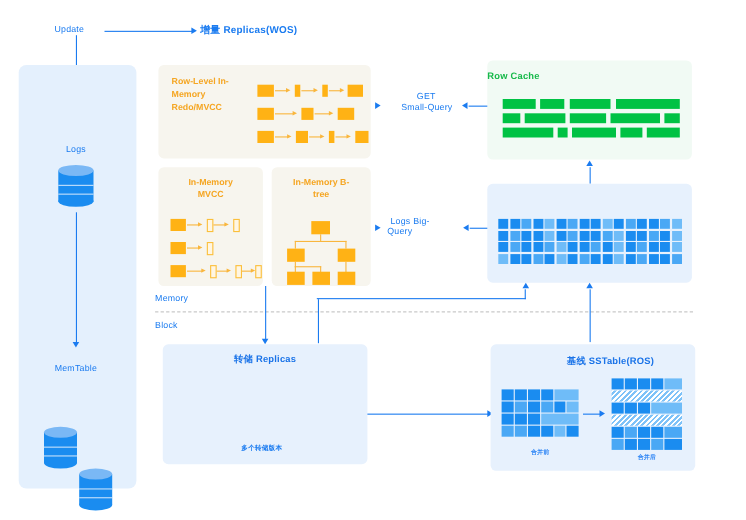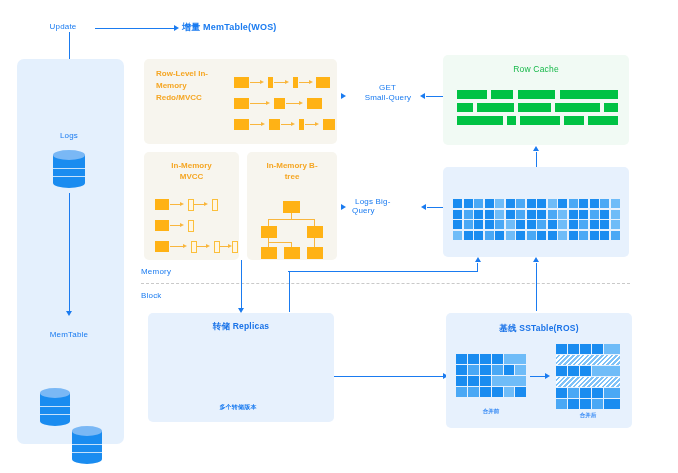--- a/index.html
+++ b/index.html
@@ -14,21 +14,21 @@
   .canvas{position:absolute;left:0;top:0;width:678px;height:473px;}
   .abs{position:absolute;}
 
   
   .lbl{
     color:#1a7bf0;font-size:8px;font-weight:normal;letter-spacing:.2px;
     line-height:11px;text-align:center;
   }
   .lbl-cn{color:#1a7bf0;font-size:9px;font-weight:bold;letter-spacing:.2px;}
   .title-blue{color:#1a73e8;font-size:8.5px;font-weight:bold;text-align:center;letter-spacing:.2px;}
-  .title-green{color:#17b94a;font-size:8.5px;font-weight:normal;text-align:center;letter-spacing:.2px;}
+  .title-green{color:#17b94a;font-size:8.5px;font-weight:bold;text-align:left;letter-spacing:.2px;}
   .orange-head{color:#f5a623;font-size:8px;font-weight:bold;line-height:12px;}
   .orange-title{color:#f5a623;font-size:8px;font-weight:bold;line-height:11px;text-align:center;}
   .tiny{color:#1a7bf0;font-size:6px;font-weight:bold;text-align:center;letter-spacing:.2px;}
   .micro{color:#2f86f5;font-size:5.5px;font-weight:bold;text-align:center;}
 
   
   .panel-blue{background:#e4f0fd;border-radius:7px;}
   .panel-cream{background:#f7f5ee;border-radius:5px;}
   .panel-mint{background:#f1faf4;border-radius:5px;}
   .panel-lightblue{background:#e7f1fd;border-radius:5px;}
@@ -70,21 +70,21 @@
   .cyl .rib{position:absolute;left:0;width:100%;height:1.4px;background:#e4f0fd;opacity:.85;}
 </style>
 </head>
 <body>
 
 <div class="canvas">
 
   <div class="abs lbl" style="left:38px;top:21px;width:50px;">Update</div>
   <div class="abs ln-h" style="left:95px;top:28px;width:80px;"></div>
   <div class="abs arw arw-r" style="left:174px;top:24.5px;"></div>
-  <div class="abs lbl-cn" style="left:182px;top:21px;white-space:nowrap;">增量 MemTable(WOS)</div>
+  <div class="abs lbl-cn" style="left:182px;top:21px;white-space:nowrap;">增量 Replicas(WOS)</div>
 
   <div class="abs ln-v" style="left:68.5px;top:32px;height:80px;"></div>
   <div class="abs arw arw-d" style="left:65.5px;top:110px;"></div>
 
   <div class="abs panel-blue" style="left:17px;top:59px;width:107px;height:385px;"></div>
 
   <div class="abs lbl" style="left:44px;top:130px;width:50px;">Logs</div>
 
   <div class="abs cyl" style="left:53px;top:150px;width:32px;height:38px;">
     <div class="body"></div>
@@ -320,21 +320,21 @@
 
   <div class="abs panel-lightblue" style="left:148px;top:313px;width:186px;height:109px;"></div>
   <div class="abs title-blue" style="left:148px;top:321px;width:186px;">转储 Replicas</div>
 
   <div class="abs tiny" style="left:188px;top:403px;width:100px;">多个转储版本</div>
 
   <div class="abs ln-h" style="left:334px;top:376px;width:110px;"></div>
   <div class="abs arw arw-r" style="left:443px;top:373px;"></div>
 
   <div class="abs panel-lightblue" style="left:446px;top:313px;width:186px;height:115px;"></div>
-  <div class="abs title-blue" style="left:446px;top:323px;width:186px;">基线 SSTable(ROS)</div>
+  <div class="abs title-blue" style="left:446px;top:323px;width:186px;padding-left:16px;">基线 SSTable(ROS)</div>
 
   <div class="abs" style="left:456px;top:354px;width:70px;height:48px;">
     <div class="abs bb" style="left:0px;top:0px;width:11px;height:10px;"></div>
     <div class="abs bb" style="left:12px;top:0px;width:11px;height:10px;"></div>
     <div class="abs bb" style="left:24px;top:0px;width:11px;height:10px;"></div>
     <div class="abs bb" style="left:36px;top:0px;width:11px;height:10px;"></div>
     <div class="abs bb3" style="left:48px;top:0px;width:22px;height:10px;"></div>
 
     <div class="abs bb" style="left:0px;top:11px;width:11px;height:10px;"></div>
     <div class="abs bb2" style="left:12px;top:11px;width:11px;height:10px;"></div>

